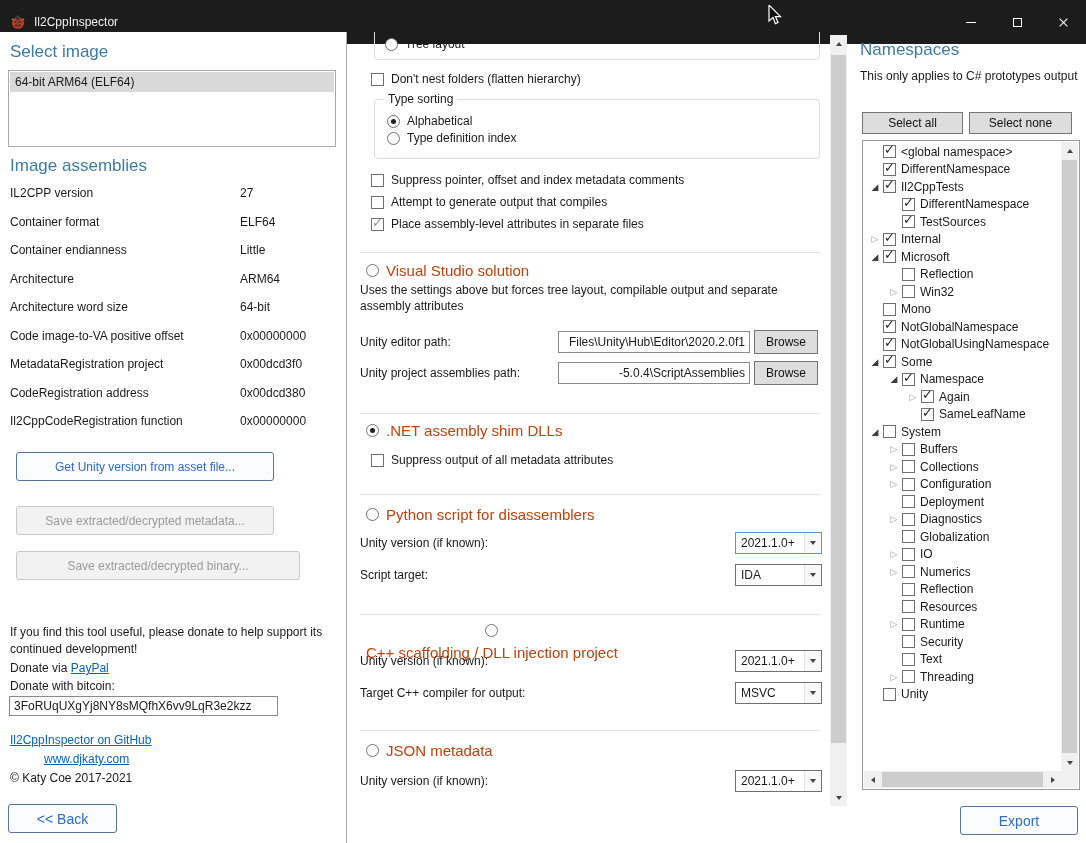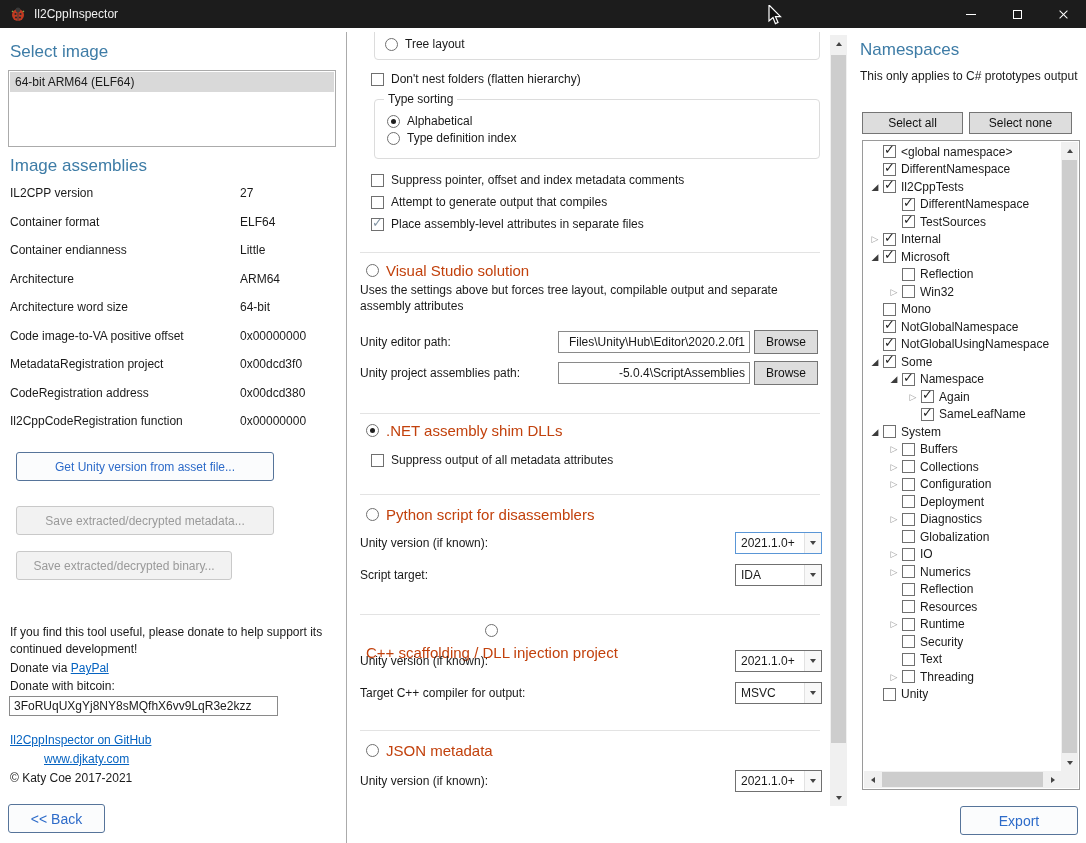--- a/index.html
+++ b/index.html
@@ -2,21 +2,21 @@
 <html><head>
 <meta charset="utf-8">
 <style>
   * { margin:0; padding:0; box-sizing:border-box; }
   html,body { width:1086px; height:843px; }
   body { position:relative; overflow:hidden; background:#fff; color:#1a1a1a;
          font-family:"Liberation Sans","DejaVu Sans",sans-serif; font-size:12px; }
   .abs { position:absolute; }
 
   
-  .titlebar { position:absolute; left:0; top:0; width:100%; height:28px; background:#1C1C1C;
+  .titlebar { position:absolute; left:0; top:0; width:100%; height:44px; background:#1C1C1C;
               display:flex; align-items:center; color:#fff; }
   .app-icon { margin:0 8px 0 10px; display:flex; }
   .window-title { font-size:12px; color:#F0F0F0; }
   .win-controls { margin-left:auto; display:flex; height:100%; }
   .win-btn { width:46px; height:100%; display:flex; align-items:center; justify-content:center; }
   .glyph-min { width:10px; height:1px; background:#fff; }
   .glyph-max { width:9px; height:9px; border:1px solid #fff; }
   .glyph-close { position:relative; width:11px; height:11px; }
   .glyph-close::before,.glyph-close::after { content:""; position:absolute; left:5px; top:0;
       width:1px; height:11px; background:#fff; }
@@ -177,34 +177,34 @@
   </div>
 
   <div class="info-row">
     <span class="info-label">Il2CppCodeRegistration function</span>
     <span class="info-value">0x00000000</span>
   </div>
 </div>
 
   <button class="btn btn-accent abs" style="left:16px; top:420px; width:258px; height:29px;">Get Unity version from asset file...</button>
   <button class="btn btn-disabled abs" style="left:16px; top:474px; width:258px; height:29px;">Save extracted/decrypted metadata...</button>
-  <button class="btn btn-disabled abs" style="left:16px; top:519px; width:216px; height:29px;">Save extracted/decrypted binary...</button>
+  <button class="btn btn-disabled abs" style="left:16px; top:519px; width:284px; height:29px;">Save extracted/decrypted binary...</button>
 
   <div class="abs" style="left:10px; top:592px; width:324px; line-height:17px;">If you find this tool useful, please donate to help support its continued development!</div>
   <div class="abs" style="left:10px; top:629px;">
     <span>Donate via </span><a class="link">PayPal</a>
   </div>
   <div class="abs" style="left:10px; top:647px;">Donate with bitcoin:</div>
   <div class="abs textbox" style="left:9px; top:664px; width:269px; height:20px;">3FoRUqUXgYj8NY8sMQfhX6vv9LqR3e2kzz</div>
 
   <a class="abs link" style="left:10px; top:701px;">Il2CppInspector on GitHub</a>
   <a class="abs link" style="left:10px; top:720px;margin-left:34px;">www.djkaty.com</a>
   <div class="abs" style="left:10px; top:739px;">© Katy Coe 2017-2021</div>
 
-  <button class="btn btn-accent btn-big abs" style="left:8px; top:772px; width:97px; height:29px;">&lt;&lt; Back</button>
+  <button class="btn btn-accent btn-big abs" style="left:8px; top:772px; width:109px; height:29px;">&lt;&lt; Back</button>
 </div>
 
 <div class="middle-panel">
 
   <div class="groupbox" style="left:27px; top:-28px; width:446px; height:56px;">
     <div class="row" style="position:absolute; left:10px; top:32px;">
       <span class="radio"></span>
       <span>Tree layout</span>
     </div>
   </div>

